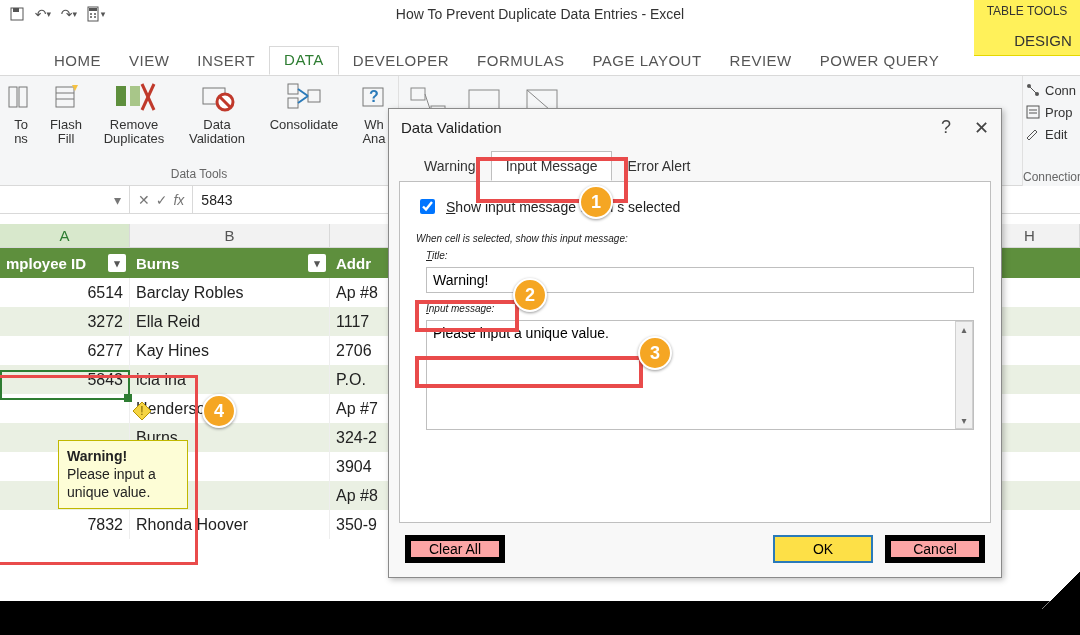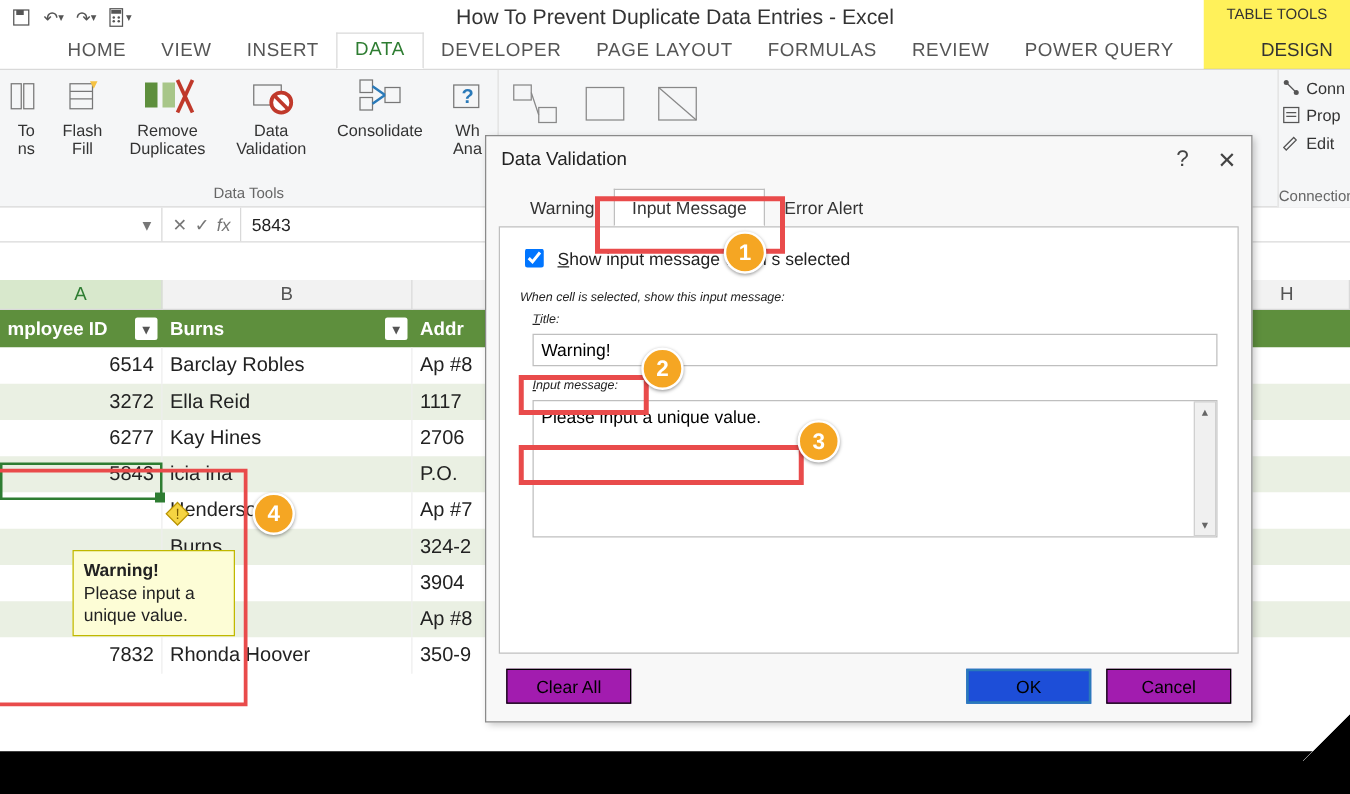--- a/index.html
+++ b/index.html
@@ -1,29 +1,29 @@
 <!DOCTYPE html>
 <html><head>
 <meta charset="utf-8">
 <style>
 * { box-sizing: border-box; font-family: "Segoe UI", Arial, sans-serif; }
 body { margin:0; width:1080px; height:635px; overflow:hidden; background:#fff; position:relative; font-size:14px; color:#222; }
 
 
 .titlebar { height:28px; display:flex; align-items:center; padding-left:6px; background:#fff; }
 .qat-icon { width:22px; height:22px; margin-right:4px; display:flex; align-items:center; justify-content:center; color:#555; font-size:14px; }
-.titlebar-title { position:absolute; left:0; right:0; text-align:center; font-size:17px; color:#333; pointer-events:none; }
-
-
-.table-tools { position:absolute; top:0; right:0; width:117px; height:56px; background:#fff15a; border-bottom:1px solid #e5d800; display:flex; flex-direction:column; align-items:center; }
+.titlebar-title { position:absolute; left:0; right:0; text-align:center; font-size:14px; color:#333; pointer-events:none; }
+
+
+.table-tools { position:absolute; top:0; right:0; width:106px; height:56px; background:#fff15a; border-bottom:1px solid #e5d800; display:flex; flex-direction:column; align-items:center; }
 .table-tools-label { font-size:12px; padding-top:4px; color:#333; }
 .table-tools-design { font-size:15px; padding-top:14px; color:#333;margin-left:32px; }
 
 
-.tabs { height:28px; display:flex; align-items:flex-end; padding-left:40px; border-bottom:1px solid #d9d9d9; position:relative; }
+.tabs { height:28px; display:flex; align-items:flex-end; padding-left:40px; border-bottom:1px solid #d9d9d9; position:relative;margin-top:20px; }
 .tab { padding:4px 14px 6px 14px; font-size:15px; color:#555; cursor:pointer; letter-spacing:0.5px; }
 .tab.active { color:#2e7d32; border:1px solid #d9d9d9; border-bottom:1px solid #fff; background:#fff; }
 
 
 .ribbon { height:110px; background:#f5f6f7; border-bottom:1px solid #d9d9d9; display:flex; padding-left:0; position:relative; }
 .rgroup { display:flex; flex-direction:column; align-items:center; justify-content:space-between; padding:4px 6px 2px 6px; border-right:1px solid #e0e0e0; }
 .rgroup-items { display:flex; gap:10px; }
 .rbtn { display:flex; flex-direction:column; align-items:center; width:60px; font-size:13px; color:#333; text-align:center; line-height:1.1; }
 .rbtn .ico { width:44px; height:34px; display:flex; align-items:center; justify-content:center; margin-bottom:4px; }
 .rgroup-title { font-size:12px; color:#666; padding:2px 0; }
@@ -76,22 +76,22 @@
 .dlg-tabs { display:flex; align-items:flex-end; height:36px; padding-left:20px; }
 .dlg-tab { padding:6px 14px; font-size:14px; color:#333; border:1px solid transparent; cursor:pointer; }
 .dlg-tab.active { border:1px solid #bfbfbf; border-bottom:1px solid #fff; background:#fff; }
 .dlg-body { position:absolute; top:72px; left:10px; right:10px; bottom:54px; background:#fff; border:1px solid #bfbfbf; padding:14px 16px; }
 .dlg-check { display:flex; align-items:center; gap:8px; font-size:14px; margin-bottom:16px; }
 .dlg-check input { width:15px; height:15px; }
 .dlg-label { font-size:10px; margin-bottom:6px;font-style:italic; }
 .dlg-input { width:100%; height:26px; border:1px solid #bfbfbf; padding:2px 6px; font-size:14px; margin-bottom:10px; }
 .dlg-textarea { width:100%; height:110px; border:1px solid #bfbfbf; padding:4px 6px; font-size:14px; resize:none; }
 .dlg-buttons { position:absolute; bottom:10px; left:0; right:0; height:36px; display:flex; align-items:center; padding:0 16px; }
-.dlg-btn { width:100px; height:28px; border:1px solid #000000; background:#a21caf; font-size:14px; display:inline-flex; align-items:center; justify-content:center; cursor:pointer; }
-.dlg-btn.primary { border:2px solid #2a7ab9; background:#1d4ed8; }
+.dlg-btn { width:100px; height:28px; border:6px solid #000000; background:#fca5a5; font-size:14px; display:inline-flex; align-items:center; justify-content:center; cursor:pointer; }
+.dlg-btn.primary { border:2px solid #2a7ab9; background:#fde047; }
 .dlg-buttons .spacer { flex:1; }
 .underline-first::first-letter { text-decoration: underline; }
 
 
 .hl-box { position:absolute; border:4px solid #e94b4b; z-index:30; pointer-events:none; }
 .hl-tab-inputmsg { top:157px; left:476px; width:152px; height:46px; }
 .hl-title { top:300px; left:415px; width:104px; height:32px; }
 .hl-msg { top:356px; left:415px; width:228px; height:32px; }
 
 
@@ -140,22 +140,22 @@
   <div class="table-tools-label">TABLE TOOLS</div>
   <div class="table-tools-design">DESIGN</div>
 </div>
 
 <div class="tabs">
   <div class="tab">HOME</div>
   <div class="tab">VIEW</div>
   <div class="tab">INSERT</div>
   <div class="tab active">DATA</div>
   <div class="tab">DEVELOPER</div>
+  <div class="tab">FORMULAS</div>
   <div class="tab">PAGE LAYOUT</div>
-  <div class="tab">FORMULAS</div>
   <div class="tab">REVIEW</div>
   <div class="tab">POWER QUERY</div>
 </div>
 
 <div class="ribbon">
   <div class="rgroup" style="border-left:none;">
     <div class="rgroup-items">
       <div class="rbtn" style="width:30px;">
         <div class="ico">
             <svg width="32" height="32" viewBox="0 0 32 32">

